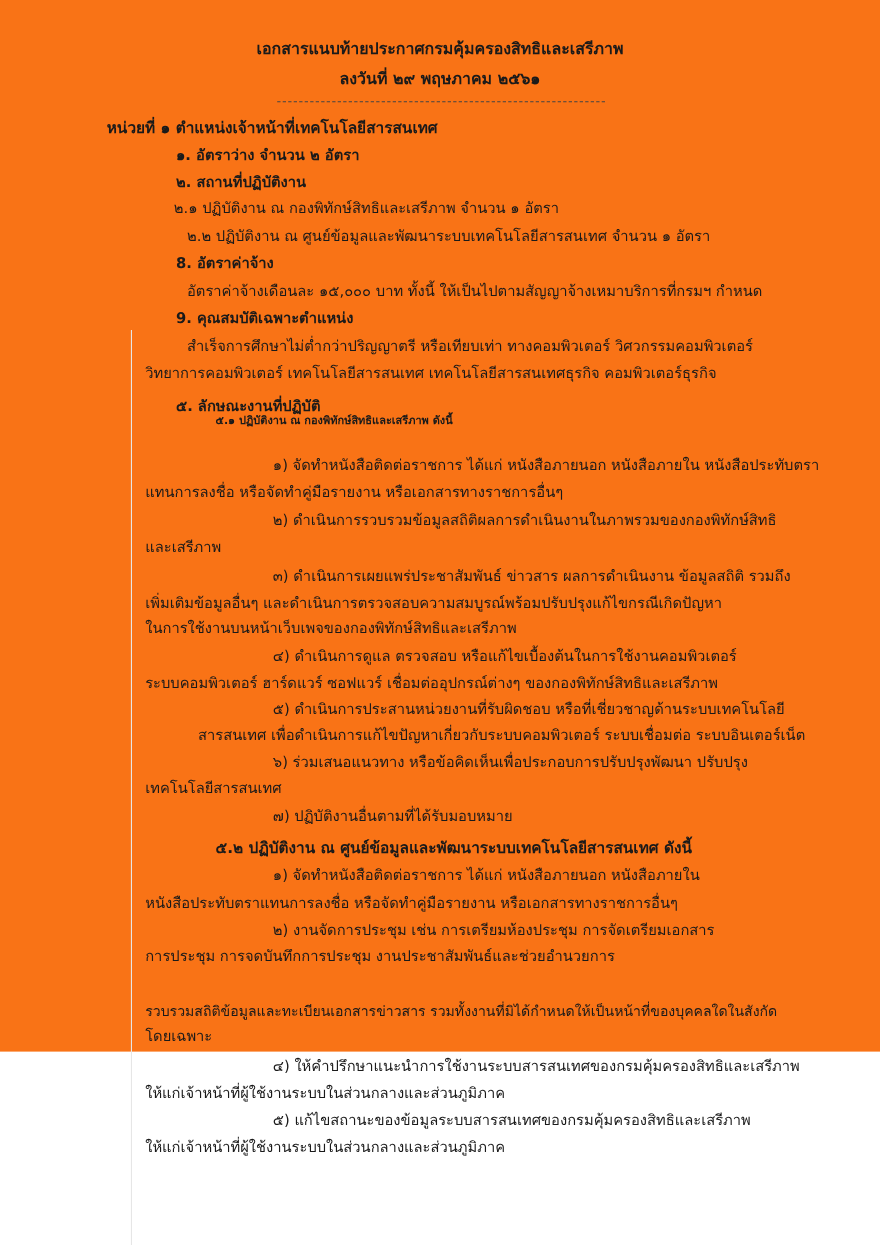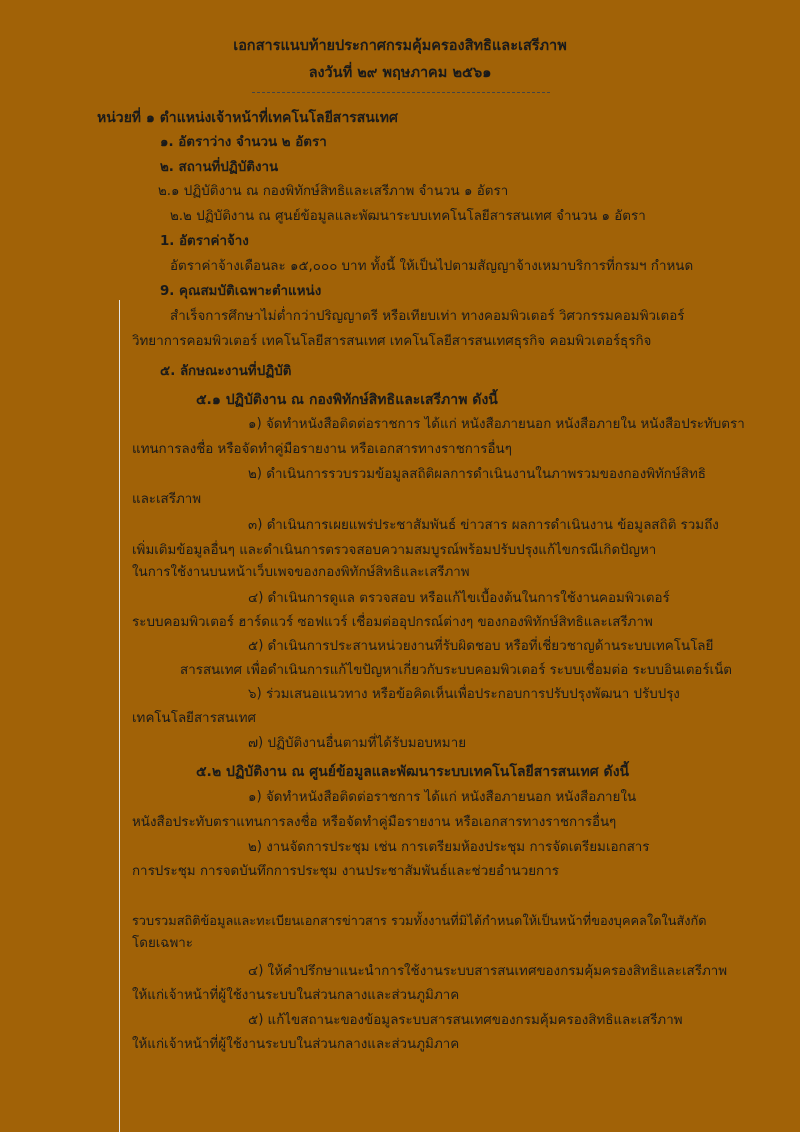--- a/index.html
+++ b/index.html
@@ -1,18 +1,18 @@
 <!DOCTYPE html>
 <html><head>
 <meta charset="utf-8">
 <style>
   html, body { margin:0; padding:0; background:#ffffff; }
   body { width:800px; height:1132px; position:relative; overflow:hidden;
          font-family:"DejaVu Sans","Liberation Sans",sans-serif; color:#1a1a1a; }
-  .page { position:absolute; left:0; top:0; width:800px; height:1132px; background:#a16207; }
+  .page { position:absolute; left:0; top:0; width:800px; height:956px; background:#f97316; }
   .scanline { position:absolute; left:119px; top:300px; width:1px; height:832px; background:#e6e6e6; }
   .ln { position:absolute; white-space:nowrap; font-size:13.4px; line-height:18px; }
   .b { font-weight:bold; }
   .center { left:0; width:800px; text-align:center; }
   .title { font-size:14.5px; font-weight:bold; }
   .rule { position:absolute; left:252px; top:92px; width:298px; height:0; border-top:1px dashed #444; }
 </style>
 </head>
 <body>
 
@@ -22,29 +22,29 @@
   <div class="ln center title" style="top:36px;">เอกสารแนบท้ายประกาศกรมคุ้มครองสิทธิและเสรีภาพ</div>
   <div class="ln center title" style="top:63px;">ลงวันที่ ๒๙  พฤษภาคม ๒๕๖๑</div>
   <div class="rule"></div>
 
   <div class="ln b" style="left:97px; top:108px; font-size:14px;">หน่วยที่ ๑  ตำแหน่งเจ้าหน้าที่เทคโนโลยีสารสนเทศ</div>
 
   <div class="ln b" style="left:160px; top:133px;">๑. อัตราว่าง  จำนวน ๒ อัตรา</div>
   <div class="ln b" style="left:160px; top:158px;">๒. สถานที่ปฏิบัติงาน</div>
   <div class="ln" style="left:158px; top:182px;">๒.๑ ปฏิบัติงาน ณ กองพิทักษ์สิทธิและเสรีภาพ จำนวน ๑ อัตรา</div>
   <div class="ln" style="left:170px; top:207px;">๒.๒ ปฏิบัติงาน ณ ศูนย์ข้อมูลและพัฒนาระบบเทคโนโลยีสารสนเทศ จำนวน ๑ อัตรา</div>
-  <div class="ln b" style="left:160px; top:232px;">1. อัตราค่าจ้าง</div>
+  <div class="ln b" style="left:160px; top:232px;">8. อัตราค่าจ้าง</div>
   <div class="ln" style="left:170px; top:257px;">อัตราค่าจ้างเดือนละ ๑๕,๐๐๐ บาท ทั้งนี้ ให้เป็นไปตามสัญญาจ้างเหมาบริการที่กรมฯ กำหนด</div>
   <div class="ln b" style="left:160px; top:282px;">9. คุณสมบัติเฉพาะตำแหน่ง</div>
   <div class="ln" style="left:170px; top:307px;text-align:center;">สำเร็จการศึกษาไม่ต่ำกว่าปริญญาตรี หรือเทียบเท่า ทางคอมพิวเตอร์ วิศวกรรมคอมพิวเตอร์</div>
   <div class="ln" style="left:132px; top:332px;">วิทยาการคอมพิวเตอร์ เทคโนโลยีสารสนเทศ เทคโนโลยีสารสนเทศธุรกิจ คอมพิวเตอร์ธุรกิจ</div>
 
   <div class="ln b" style="left:160px; top:362px;">๕. ลักษณะงานที่ปฏิบัติ</div>
 
-  <div class="ln b" style="left:196px; top:390px; font-size:14px;">๕.๑ ปฏิบัติงาน ณ กองพิทักษ์สิทธิและเสรีภาพ ดังนี้</div>
+  <div class="ln b" style="left:196px; top:374px; font-size:10px;">๕.๑ ปฏิบัติงาน ณ กองพิทักษ์สิทธิและเสรีภาพ ดังนี้</div>
   <div class="ln" style="left:248px; top:415px;">๑) จัดทำหนังสือติดต่อราชการ ได้แก่ หนังสือภายนอก หนังสือภายใน หนังสือประทับตรา</div>
   <div class="ln" style="left:132px; top:440px;">แทนการลงชื่อ หรือจัดทำคู่มือรายงาน หรือเอกสารทางราชการอื่นๆ</div>
   <div class="ln" style="left:248px; top:465px;">๒) ดำเนินการรวบรวมข้อมูลสถิติผลการดำเนินงานในภาพรวมของกองพิทักษ์สิทธิ</div>
   <div class="ln" style="left:132px; top:490px;">และเสรีภาพ</div>
   <div class="ln" style="left:248px; top:516px;">๓) ดำเนินการเผยแพร่ประชาสัมพันธ์ ข่าวสาร ผลการดำเนินงาน ข้อมูลสถิติ รวมถึง</div>
   <div class="ln" style="left:132px; top:541px;">เพิ่มเติมข้อมูลอื่นๆ และดำเนินการตรวจสอบความสมบูรณ์พร้อมปรับปรุงแก้ไขกรณีเกิดปัญหา</div>
   <div class="ln" style="left:132px; top:563px;">ในการใช้งานบนหน้าเว็บเพจของกองพิทักษ์สิทธิและเสรีภาพ</div>
   <div class="ln" style="left:248px; top:589px;">๔) ดำเนินการดูแล ตรวจสอบ หรือแก้ไขเบื้องต้นในการใช้งานคอมพิวเตอร์</div>
   <div class="ln" style="left:132px; top:613px;">ระบบคอมพิวเตอร์ ฮาร์ดแวร์ ซอฟแวร์ เชื่อมต่ออุปกรณ์ต่างๆ ของกองพิทักษ์สิทธิและเสรีภาพ</div>
   <div class="ln" style="left:248px; top:637px;">๕) ดำเนินการประสานหน่วยงานที่รับผิดชอบ หรือที่เชี่ยวชาญด้านระบบเทคโนโลยี</div>

